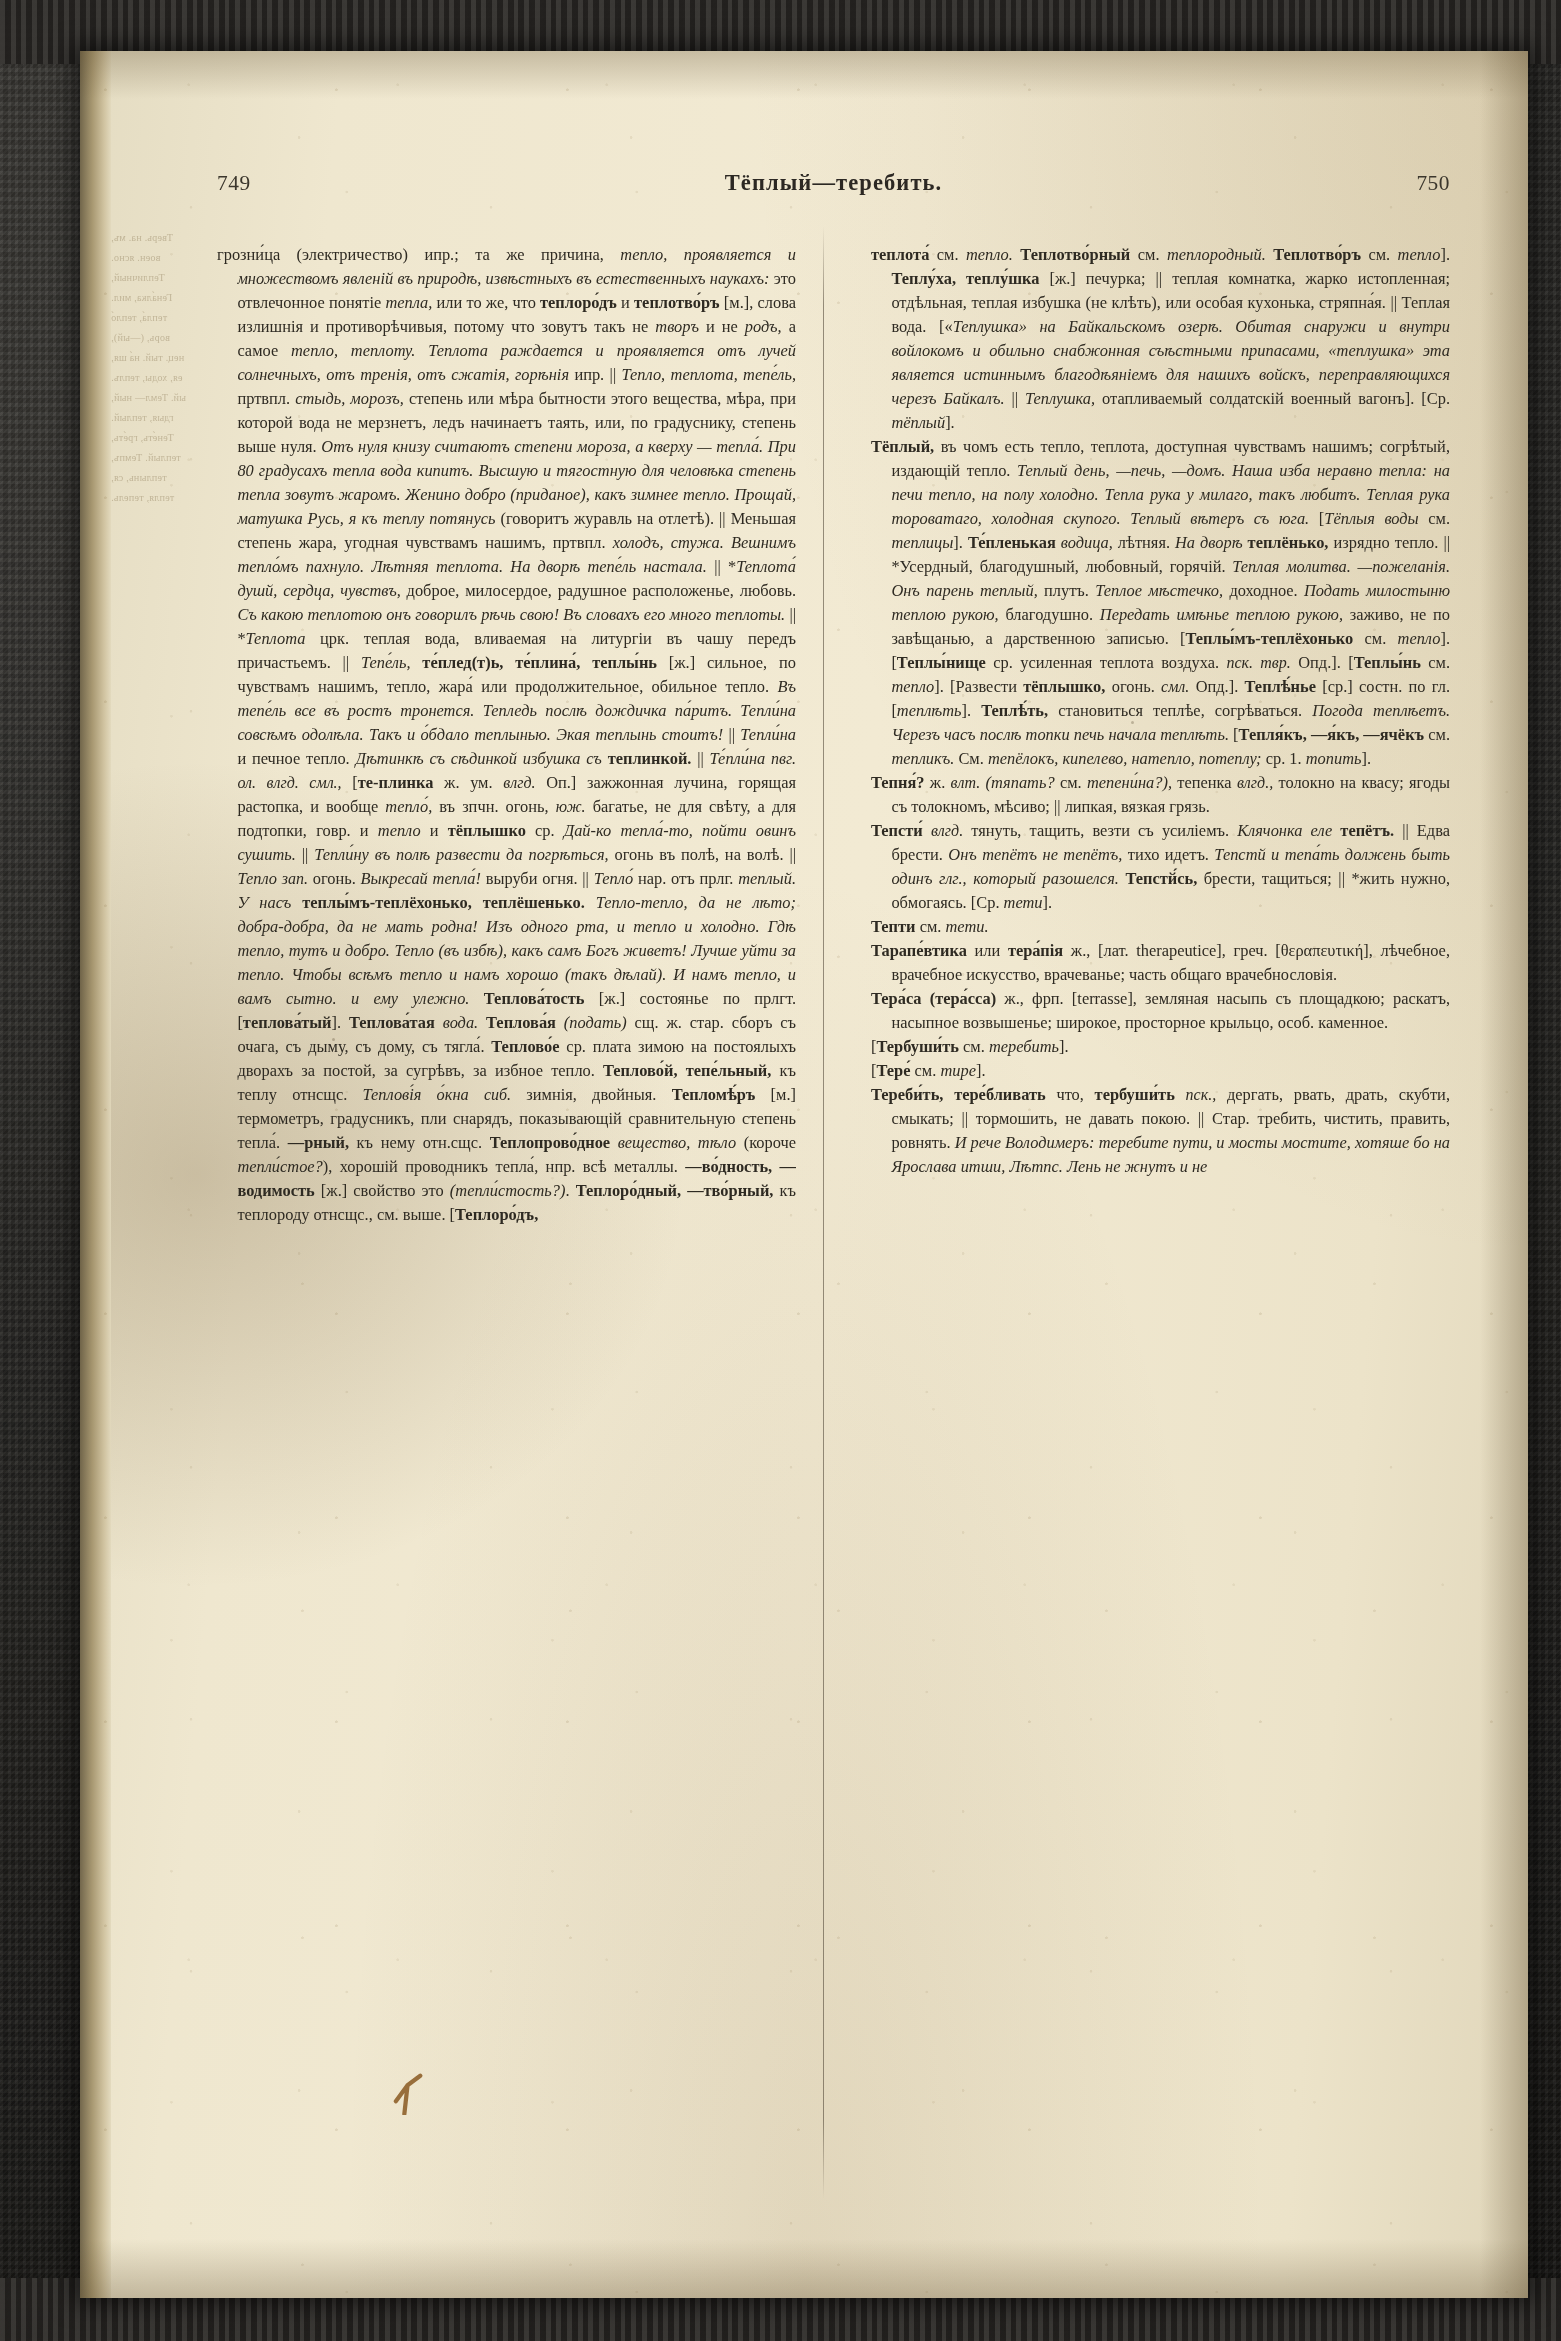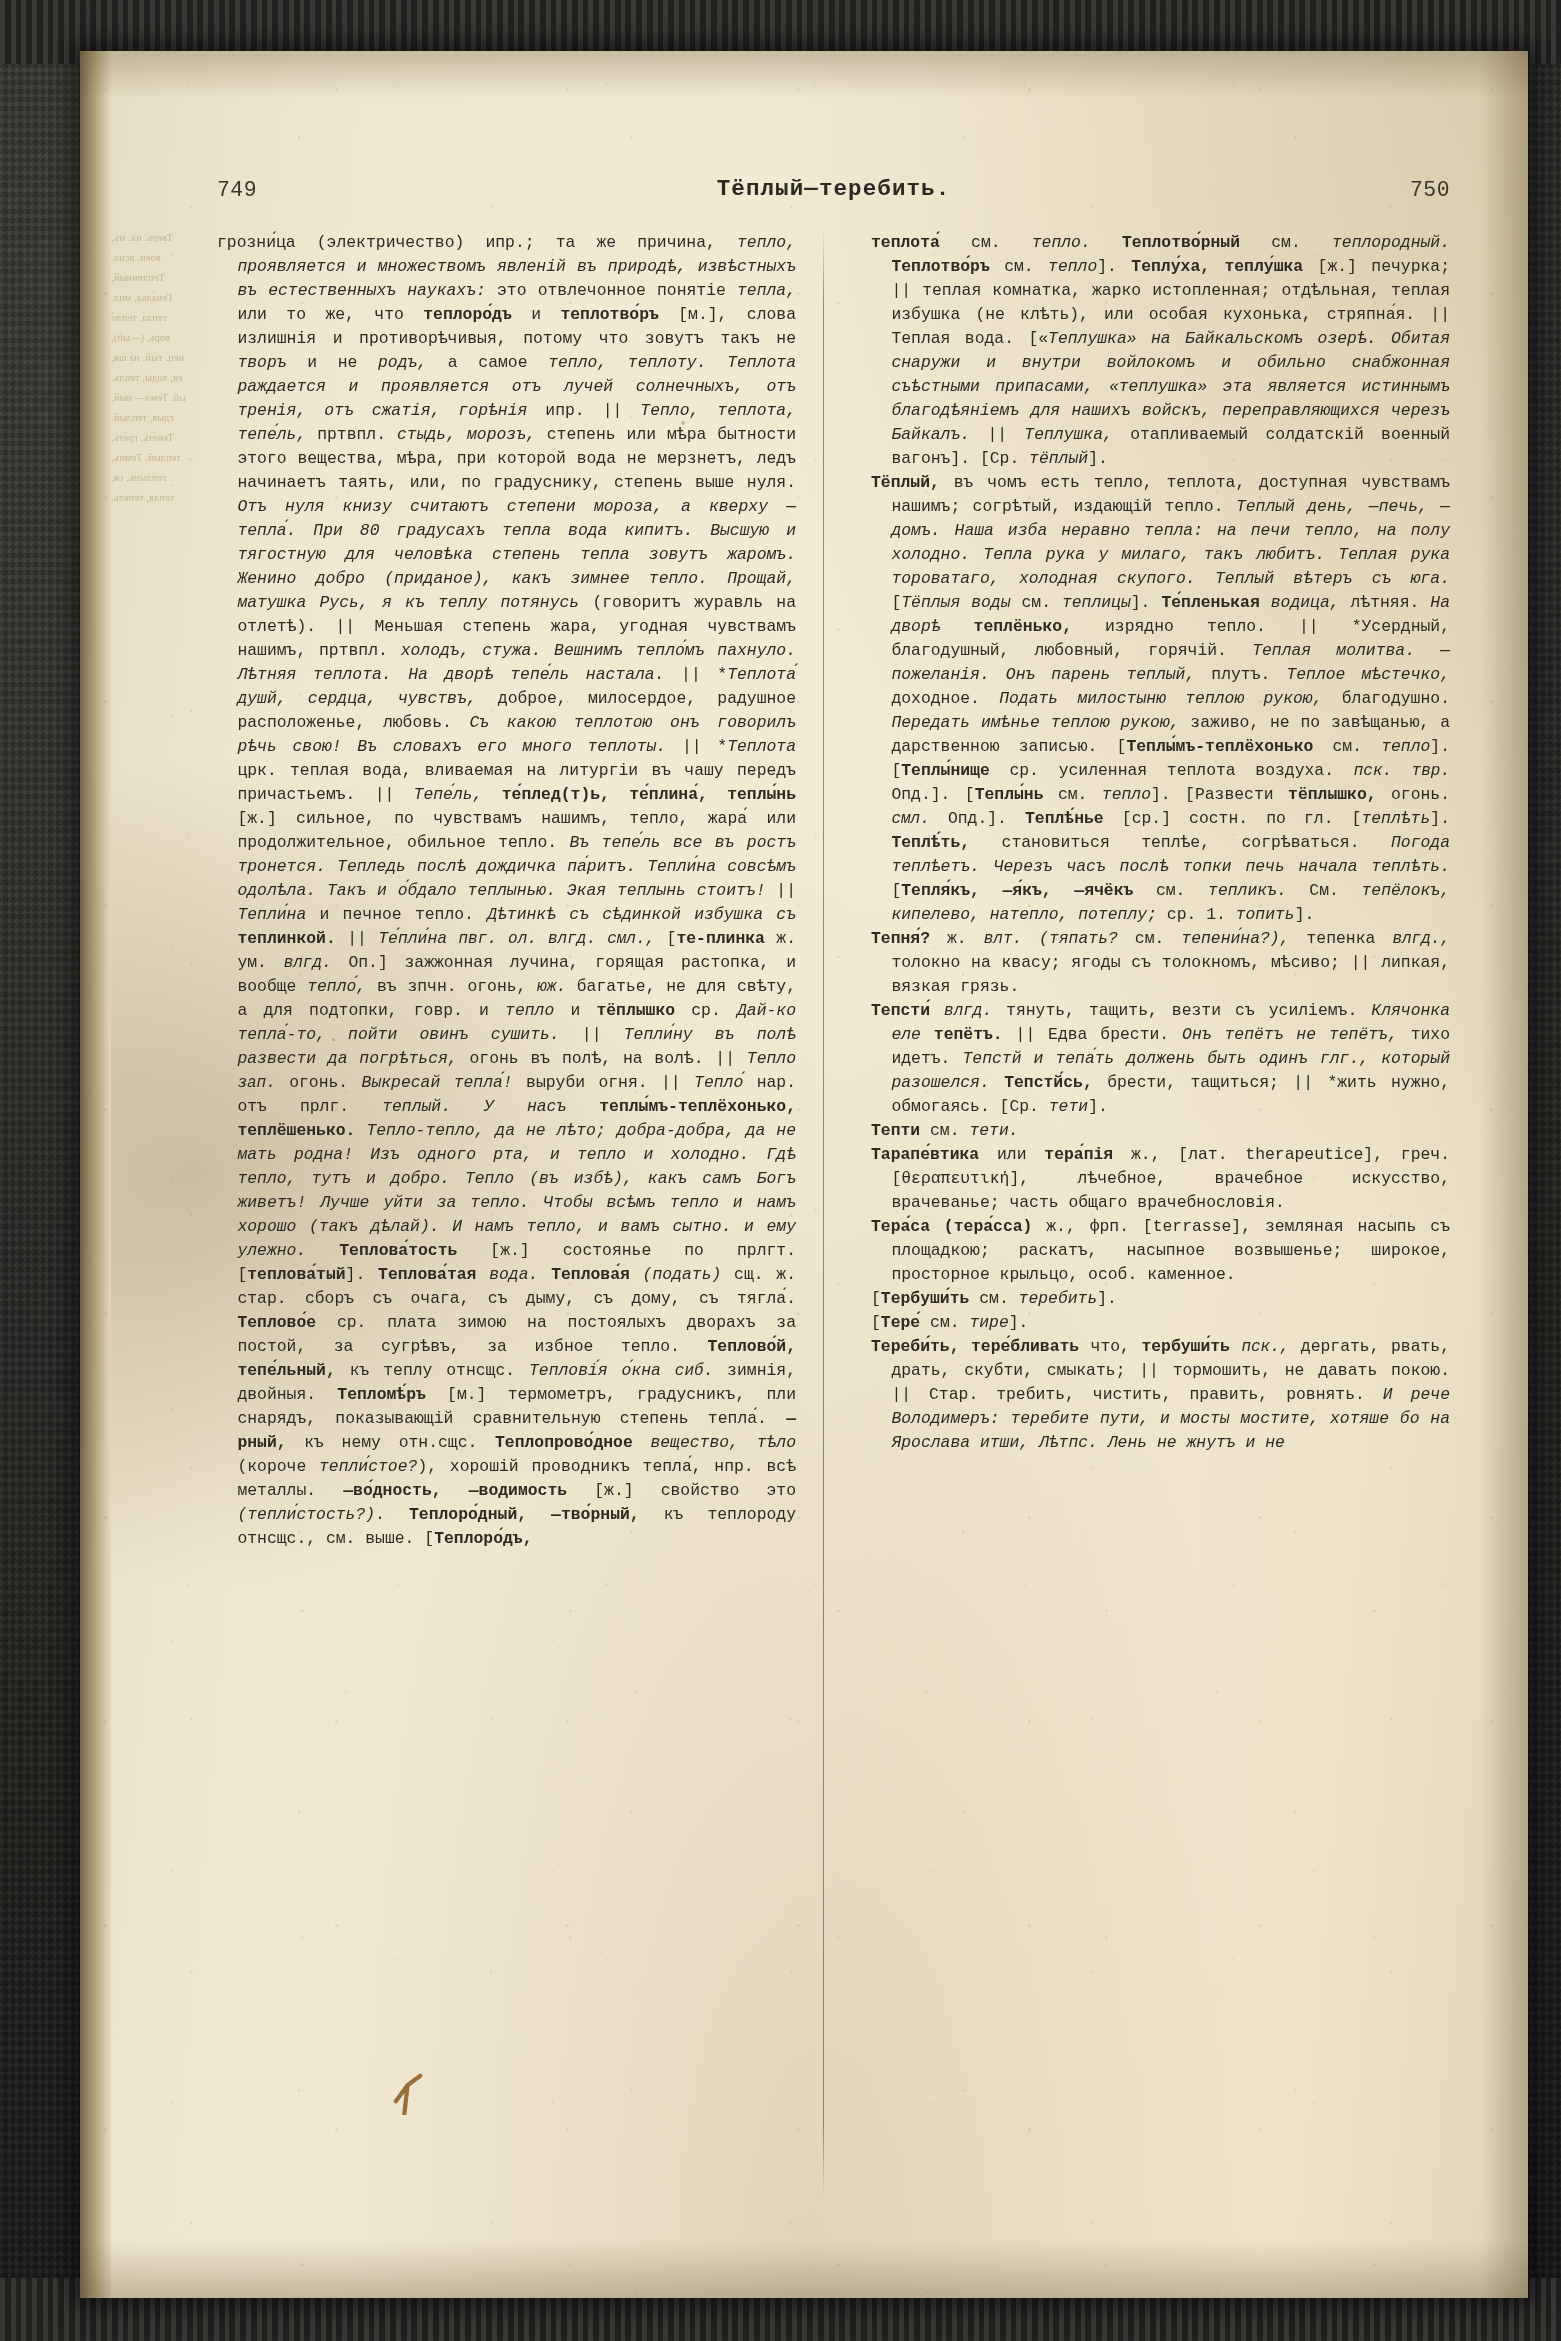--- a/index.html
+++ b/index.html
@@ -56,35 +56,35 @@
   
   .showthrough{position:absolute;left:31px;top:177px;width:80px;height:1877px;
         font-size:10.2px;line-height:20px;color:#8d7b58;opacity:.42;
         font-family:"Liberation Serif",serif;overflow:hidden;
         transform:scaleX(-1);text-align:right;letter-spacing:0.2px;
         white-space:pre-wrap;word-break:break-word;}
 
   
   #content{position:absolute;left:137px;top:113px;width:1233px;height:2070px;}
 
-  .header{display:flex;align-items:flex-end;justify-content:space-between;
-        height:38px;margin-bottom:29px;font-family:Liberation Mono, monospace;}
+  .header{display:flex;align-items:center;justify-content:space-between;
+        height:38px;margin-bottom:29px;}
   .folio{font-size:21.4px;color:#3b362c;letter-spacing:0.5px;}
   .runhead{font-size:22.5px;color:#2c2823;font-weight:bold;letter-spacing:1.1px;}
 
   .cols{position:relative;display:flex;gap:0;height:1984px;}
   .rule{position:absolute;left:606px;top:-5.4px;width:1.1px;height:1973px;
         background:linear-gradient(180deg,rgba(70,60,45,.0) 0%,rgba(70,60,45,.55) 4%,rgba(70,60,45,.55) 96%,rgba(70,60,45,0) 100%);}
   .col{width:579px;}
   .col.right{margin-left:75px;}
 
   .para{font-size:16.4px;line-height:24px;color:#2e2a22;
         text-align:justify;text-justify:inter-word;
-        hyphens:auto;margin:0 0 0 0;
-        text-indent:0;font-family:Liberation Mono, monospace;}
+        hyphens:auto;margin:12px 0 0 0;
+        text-indent:0;}
   .para + .para{margin-top:0;}
   .entry{text-indent:-20.4px;padding-left:20.4px;}                          
   .sm{font-style:italic;font-size:16px;}
 
   
   .penmark{position:absolute;left:308px;top:2013px;width:38px;height:51px;
         pointer-events:none;opacity:.85;}
   .blot{position:absolute;border-radius:50%;background:rgba(70,55,30,.28);}
 
   

